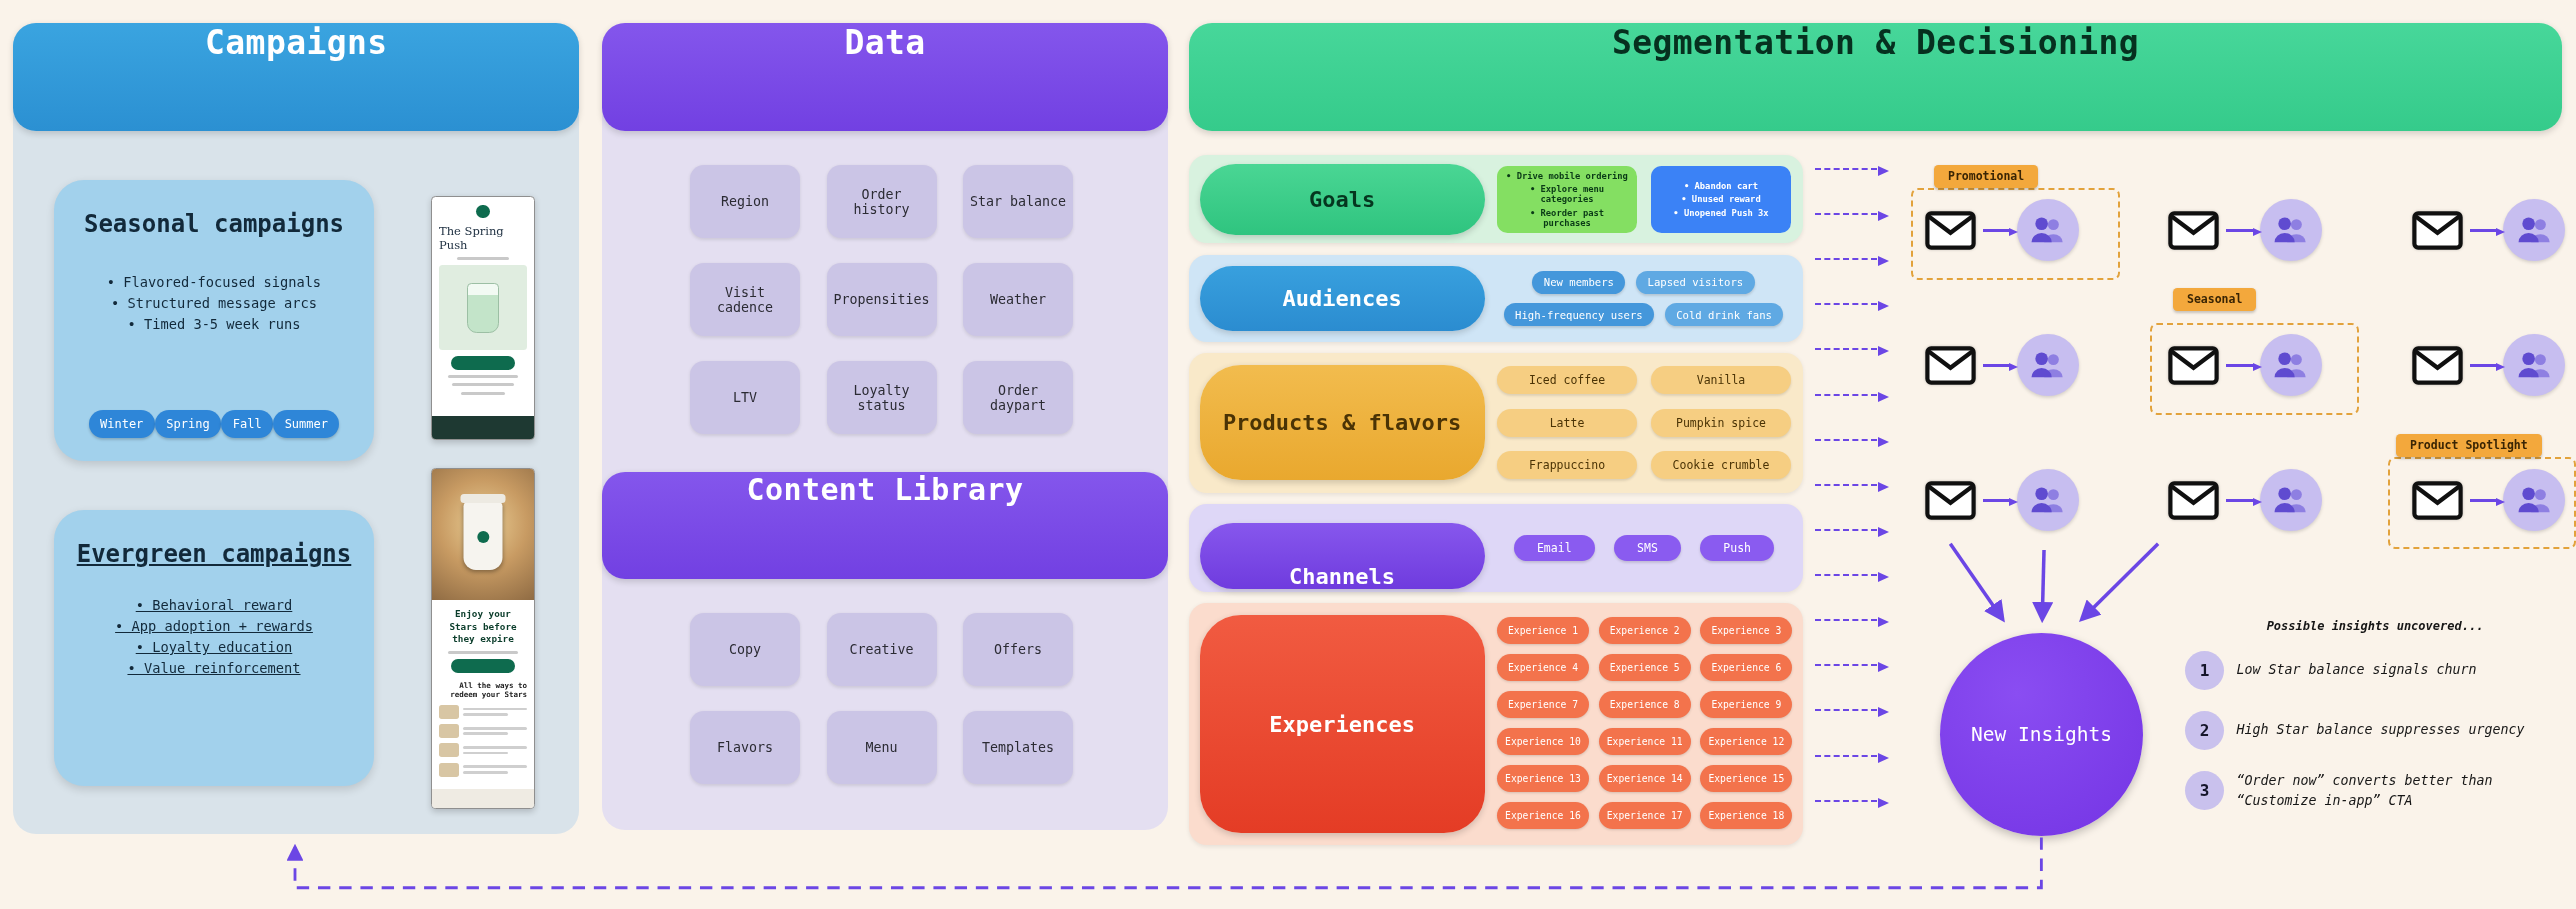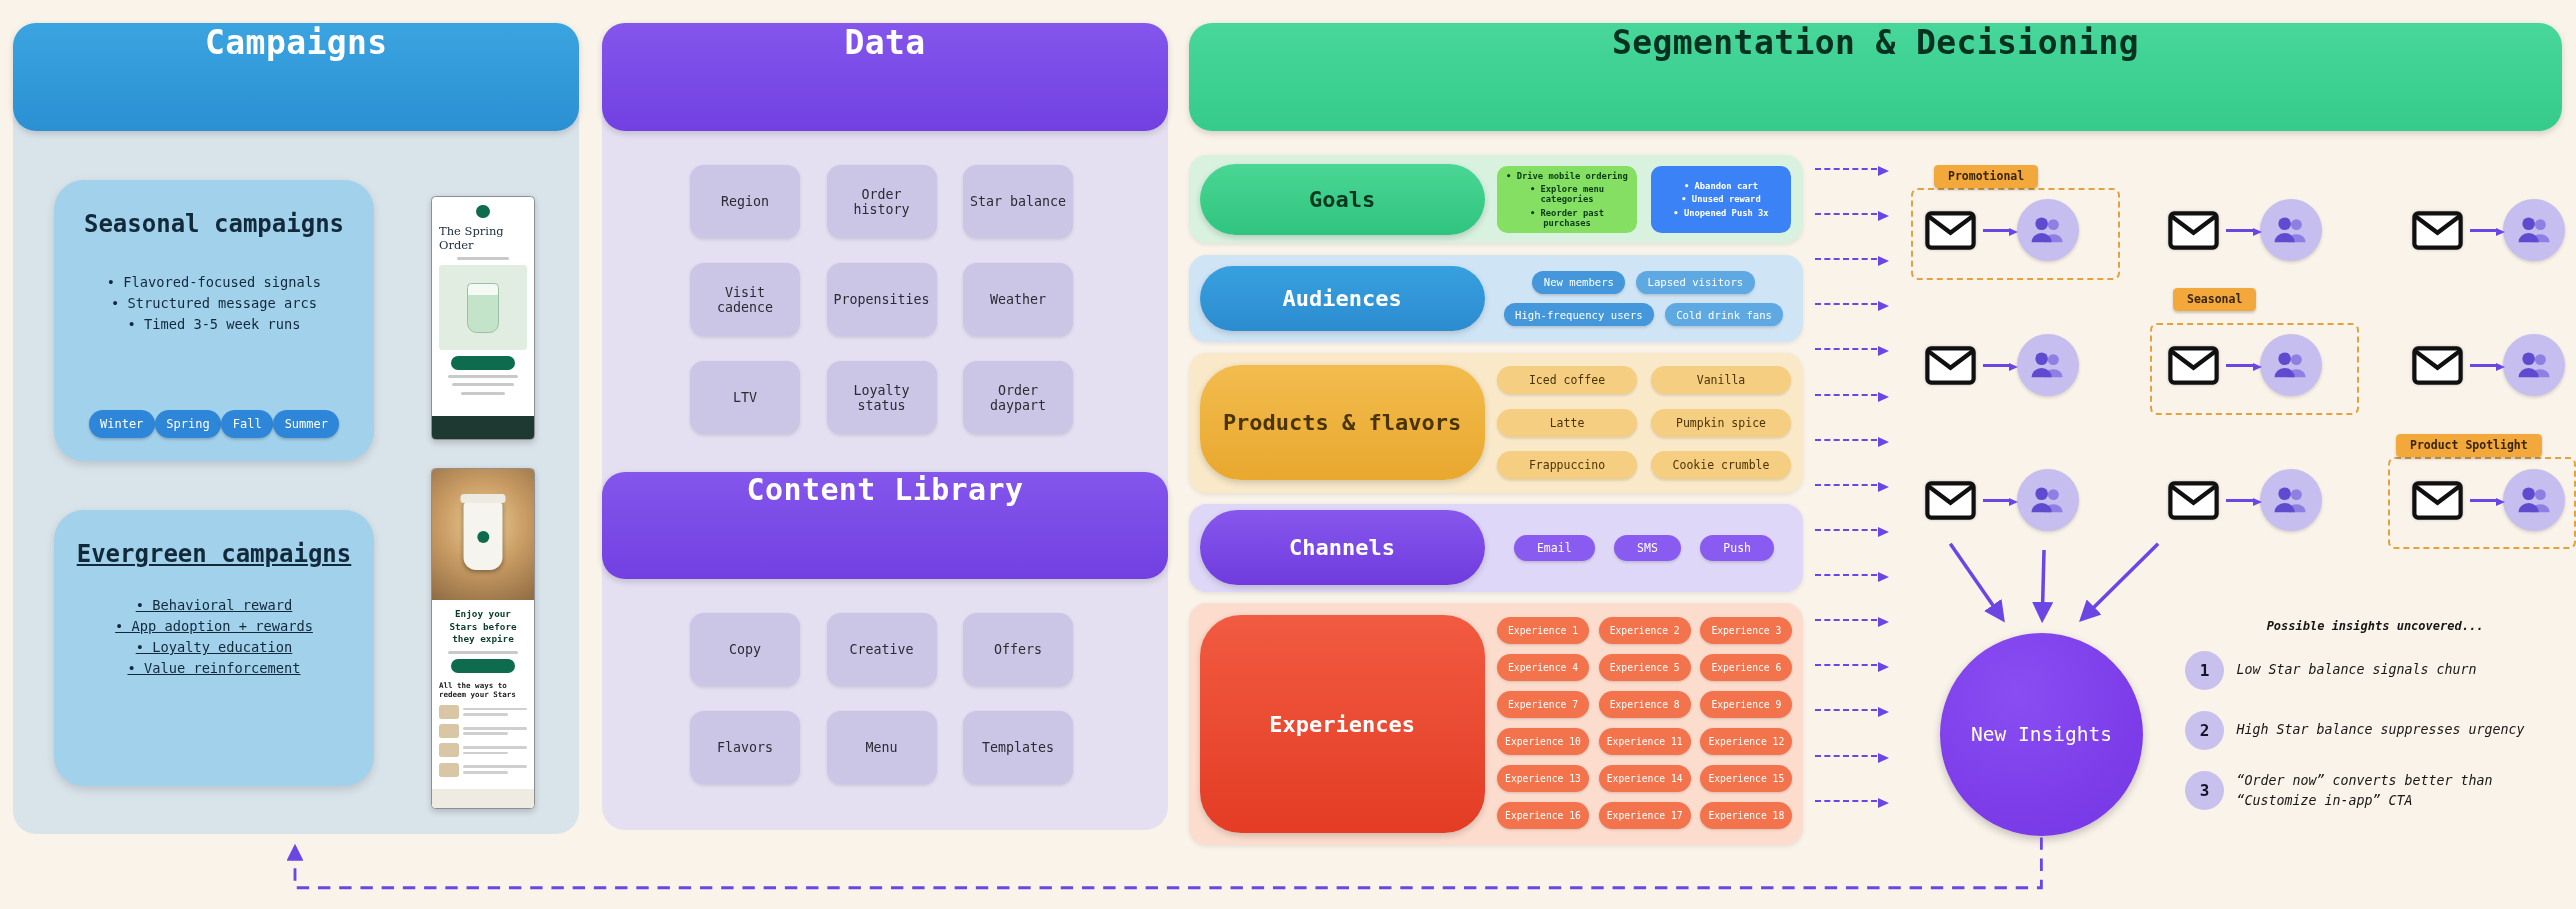--- a/index.html
+++ b/index.html
@@ -44,21 +44,21 @@
        background:linear-gradient(180deg,#F2FAF3 22%,#C3E4C9 22%);}
   .et-btn{width:64px;height:14px;border-radius:8px;background:#0E6B4E;}
   .et-footer{height:23px;background:#1E3932;margin-top:auto;width:100%;}
   .et-footer.light{height:19.5px;background:#EFEBE3;}
   .et-photo{height:131px;width:100%;background:radial-gradient(circle at 50% 42%,#EACF96 0%,#C89B63 48%,#8F6B43 100%);position:relative;flex-shrink:0;}
   .cup2{position:absolute;left:50%;top:32px;transform:translateX(-50%);width:39px;height:69px;background:#F6F4EF;
         border-radius:5.3px 5.3px 12.4px 12.4px;box-shadow:0 1.8px 4.4px rgba(0,0,0,.35);}
   .cup2::before{content:"";position:absolute;top:-7px;left:-2.7px;right:-2.7px;height:8.8px;background:#EDEAE2;border-radius:3.5px;}
   .cup2-logo{position:absolute;left:50%;top:30px;transform:translateX(-50%);width:12.4px;height:12.4px;border-radius:50%;background:#0E6B4E;}
   .et-head2{font-size:9.3px;font-weight:bold;color:#0B3D2B;line-height:1.35;text-align:center;}
-  .et-sec{font-size:7.5px;font-weight:bold;color:#222;margin-top:2.7px;text-align:left;}
+  .et-sec{font-size:7.5px;font-weight:bold;color:#222;margin-top:2.7px;text-align:right;}
   .et-rowitem{width:100%;display:flex;gap:4.4px;align-items:center;}
   .ri-img{width:19.5px;height:14px;background:#D8C6A4;border-radius:2.7px;flex-shrink:0;}
   .ri-lines{flex:1;display:flex;flex-direction:column;gap:2.7px;}
   .ri-lines i{display:block;height:2.7px;background:#CFCFCF;border-radius:1.8px;}
   .ri-lines i.short{width:70%;}
 
   
   .pill-grid{position:absolute;left:690px;width:382px;display:grid;grid-template-columns:repeat(3,110px);
              grid-auto-rows:73px;gap:25px 26.5px;}
   .data-grid{top:165px;}
@@ -71,21 +71,21 @@
   .goals-row{top:155px;height:88px;background:#D8F2DF;}
   .aud-row{top:255px;height:87px;background:#CFE5F6;}
   .prod-row{top:353px;height:140px;background:#F9E9C9;}
   .chan-row{top:504px;height:88px;background:#DED7F7;}
   .exp-row{top:603px;height:242px;background:#FBDCCD;}
   .big-pill{position:absolute;left:10.6px;width:285px;border-radius:41px;display:flex;align-items:center;justify-content:center;
             font-weight:bold;font-size:22px;box-shadow:0 2.7px 6.2px rgba(0,0,0,.16);}
   .goals-pill{top:8.8px;height:71px;background:linear-gradient(180deg,#4AD694,#2FC47F);color:#05361F;}
   .aud-pill{top:10.6px;height:65px;background:linear-gradient(180deg,#38A0DE,#2B8CD0);color:#fff;}
   .prod-pill{top:12.4px;height:115px;background:linear-gradient(180deg,#F2BC4E,#E9A82E);color:#4A3305;}
-  .chan-pill{top:6px;height:75px;background:linear-gradient(180deg,#8757ED,#6F3BDE);color:#fff;}
+  .chan-pill{top:19px;height:66px;background:linear-gradient(180deg,#8757ED,#6F3BDE);color:#fff;align-items:flex-end;}
   .exp-pill{top:12.4px;height:218px;background:linear-gradient(180deg,#F15B41,#E43C25);color:#fff;}
   .mini-box{position:absolute;top:10.6px;width:140px;height:67px;border-radius:10.6px;font-size:8.8px;font-weight:bold;
             display:flex;flex-direction:column;justify-content:center;gap:3.5px;padding:0 7px;box-sizing:border-box;text-align:center;}
   .green-box{left:308px;background:#84DF62;color:#0A3A16;}
   .red-box{left:462px;background:#3b82f6;color:#fff;}
   .aud-pills{position:absolute;left:306px;top:0;width:297px;height:100%;display:flex;flex-wrap:wrap;
              column-gap:10.6px;row-gap:9.7px;align-content:center;justify-content:center;}
   .apill{background:#4497DB;color:#fff;font-size:10.6px;padding:5.3px 11.5px;border-radius:884px;white-space:nowrap;
          box-shadow:0 1.8px 2.7px rgba(0,0,0,.15);}
   .apill:nth-child(even){background:#5FA9E3;}
@@ -158,21 +158,21 @@
       <span class="spill">Winter</span>
       <span class="spill">Spring</span>
       <span class="spill">Fall</span>
       <span class="spill">Summer</span>
     </div>
   </div>
 
   <div class="email-thumb thumb1">
     <div class="et-pad">
       <div class="et-logo"></div>
-      <div class="et-title">The Spring Order</div>
+      <div class="et-title">The Spring Push</div>
       <div class="et-line w60"></div>
       <div class="et-img">
         <div class="cup"></div>
       </div>
       <div class="et-btn"></div>
       <div class="et-line w80"></div>
       <div class="et-line w70"></div>
       <div class="et-line w50"></div>
     </div>
     <div class="et-footer"></div>

